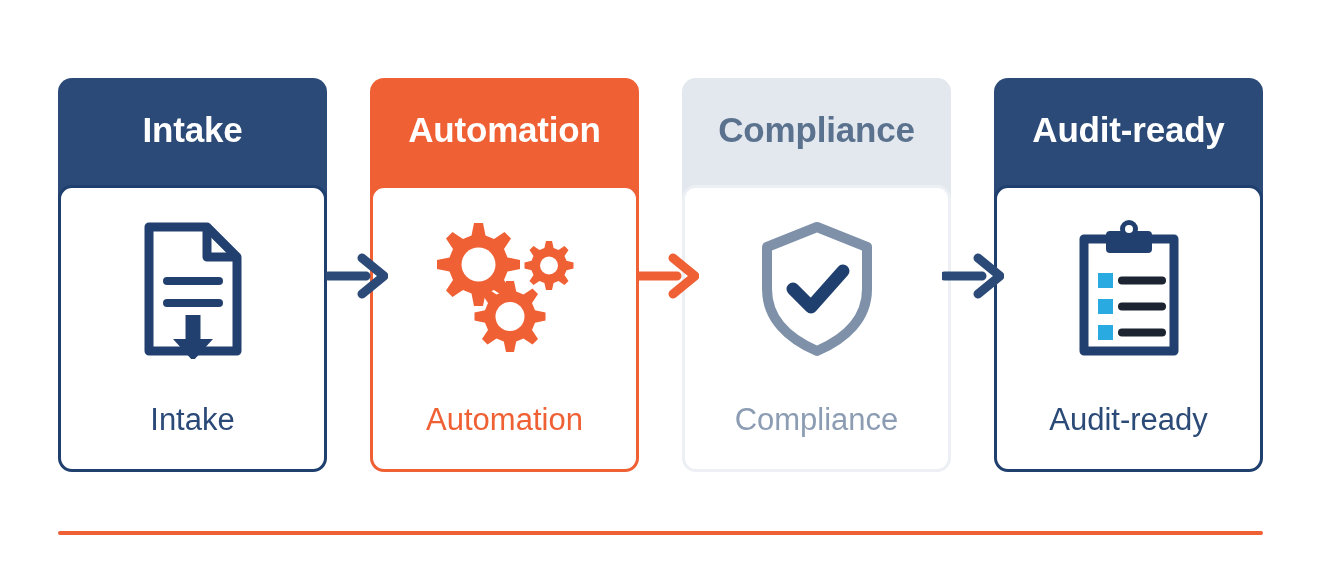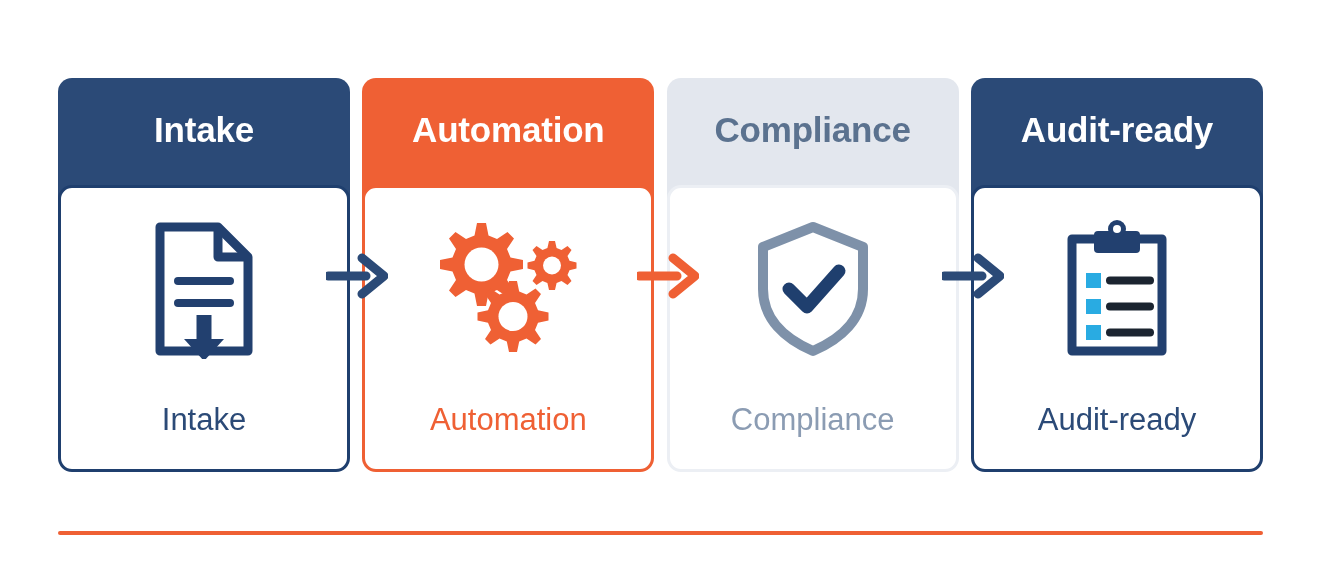--- a/index.html
+++ b/index.html
@@ -30,21 +30,21 @@
     width: 1205px;
     height: 394px;
     display: flex;
     flex-direction: row;
     align-items: stretch;
     justify-content: space-between;
   }
 
   .stage-card {
     position: relative;
-    width: 292px;
+    width: 269px;
     height: 394px;
     display: flex;
     flex-direction: column;
     border-radius: 14px;
   }
 
   
   .card-header {
     position: absolute;
     left: 0;

